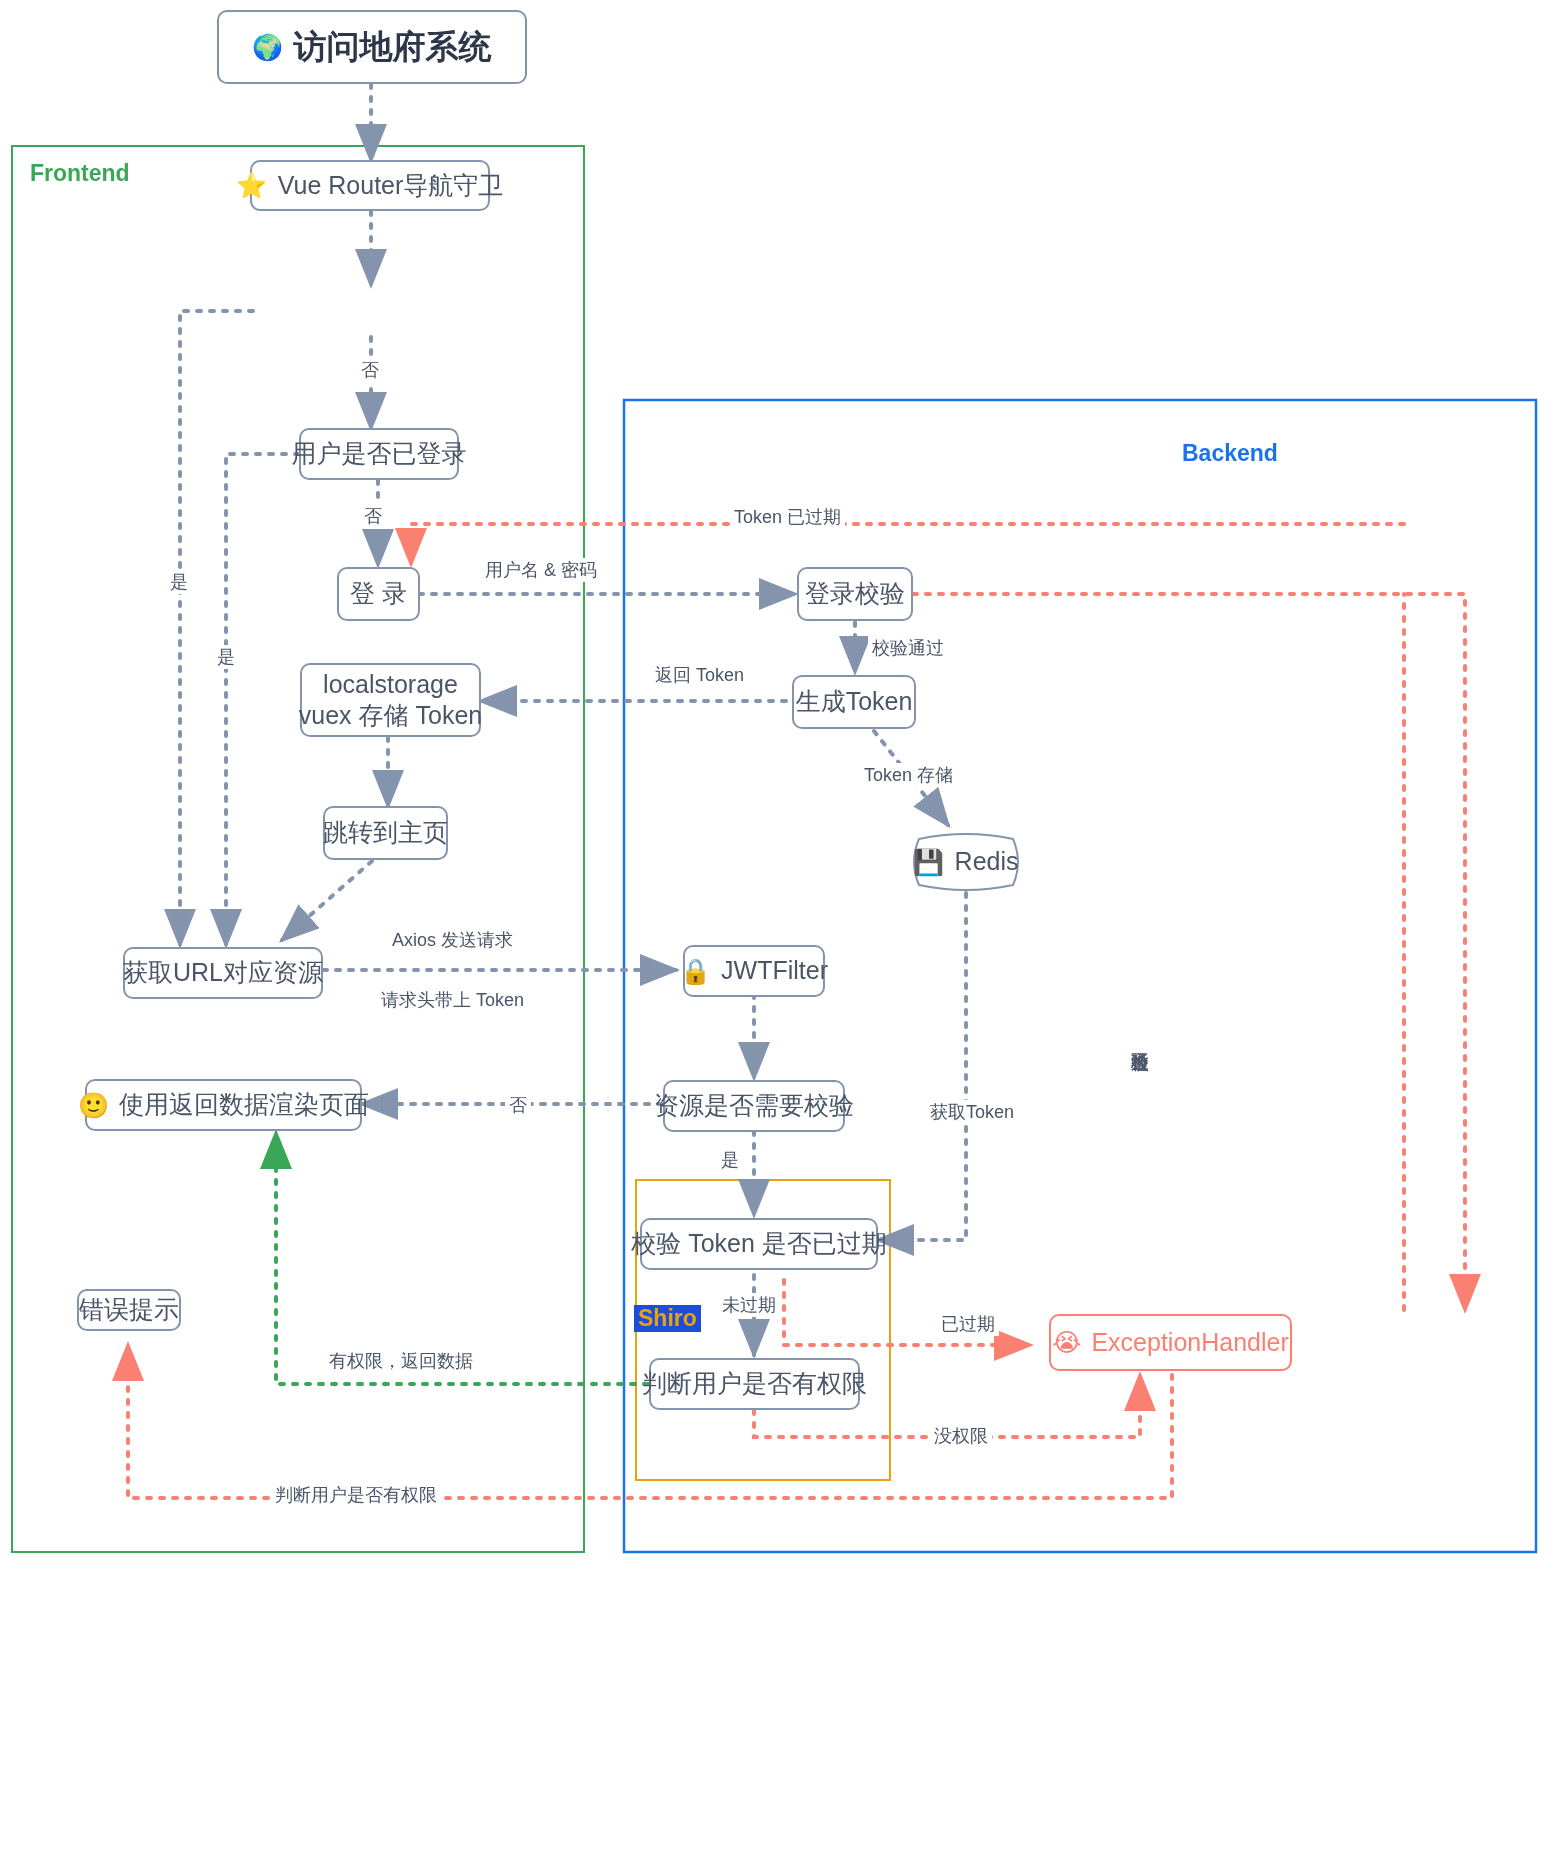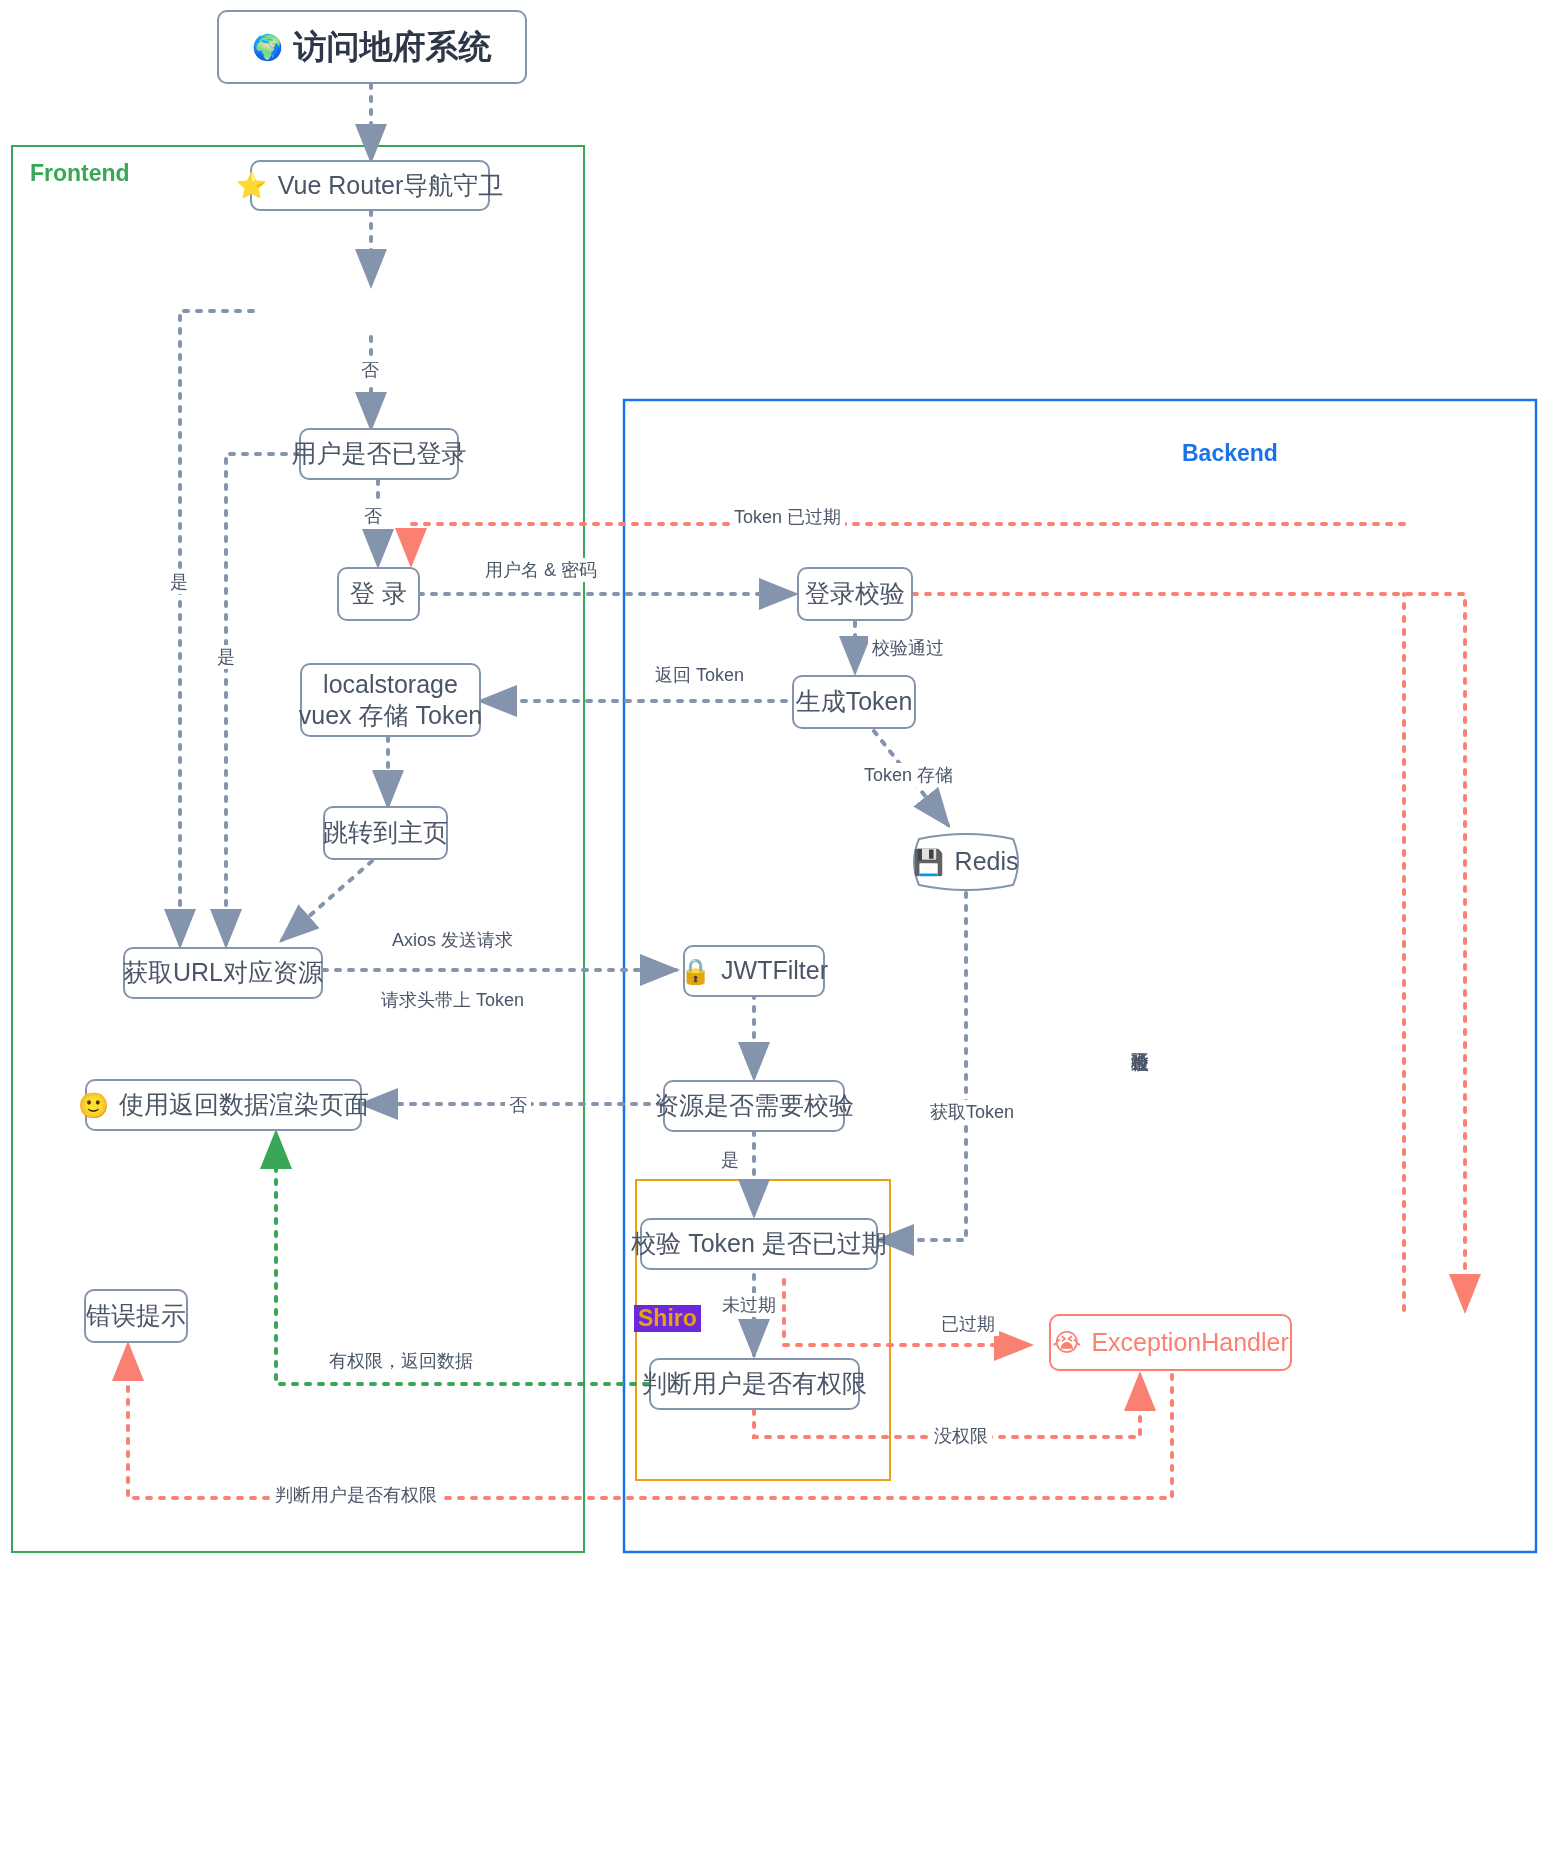--- a/index.html
+++ b/index.html
@@ -29,21 +29,21 @@
     background:#ffffff;padding:0 4px;
   }
   .edge-label.vert{
     writing-mode:vertical-rl;text-orientation:upright;padding:4px 0;
   }
   .cluster-label{
     position:absolute;font-size:23px;font-weight:bold;white-space:nowrap;
   }
   .cl-frontend{color:#3aa757;text-align:right;}
   .cl-backend{color:#1a73e8;}
-  .cl-shiro{color:#e8a210;background:#6d28d9;padding:0 4px;}
+  .cl-shiro{color:#e8a210;background:#1d4ed8;padding:0 4px;}
 </style>
 </head>
 <body>
 
 <div id="stage">
 
   <svg viewBox="0 0 1549 1861">
     <defs>
       <marker id="ah" markerWidth="10" markerHeight="8" refX="9" refY="4" orient="auto">
         <path d="M0,0 L10,4 L0,8 z" fill="#8494ad"></path>
@@ -137,21 +137,21 @@
     <div class="node-label">获取URL对应资源</div>
   </div>
 
   <div class="node-box" style="left:85px;top:1079px;width:277px;height:52px;">
     <div class="node-label">
       <span class="emoji">🙂</span>
       <span>使用返回数据渲染页面</span>
     </div>
   </div>
 
-  <div class="node-box" style="left:84px;top:1289px;width:104px;height:54px;">
+  <div class="node-box" style="left:77px;top:1289px;width:104px;height:42px;">
     <div class="node-label">错误提示</div>
   </div>
 
   <div class="node-box" style="left:797px;top:567px;width:116px;height:54px;">
     <div class="node-label">登录校验</div>
   </div>
 
   <div class="node-box" style="left:792px;top:675px;width:124px;height:54px;">
     <div class="node-label">生成Token</div>
   </div>

